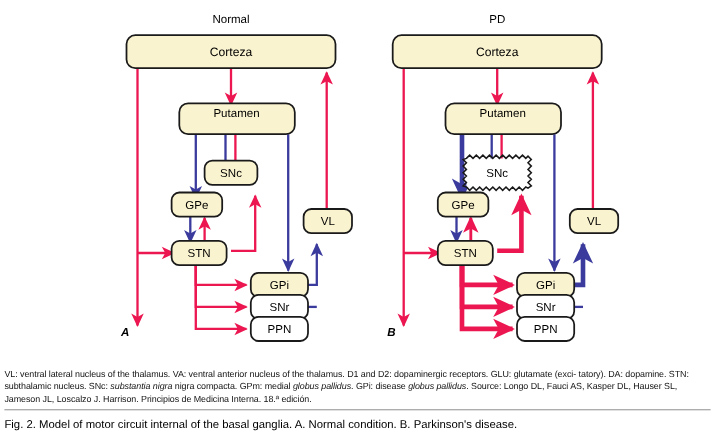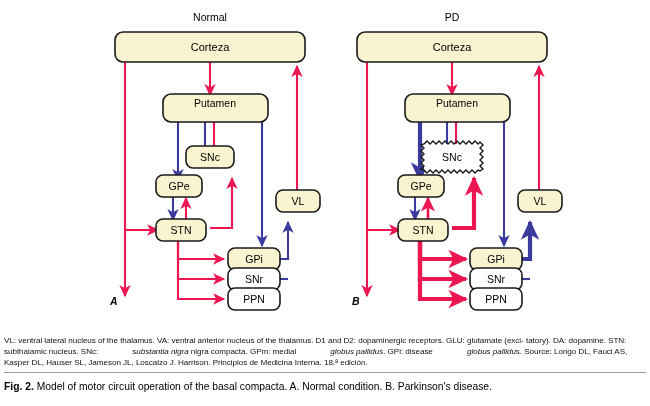--- a/index.html
+++ b/index.html
@@ -1,23 +1,23 @@
 <!DOCTYPE html>
 <html><head>
 <meta charset="utf-8">
 <style>
   html,body{margin:0;padding:0;background:#ffffff;}
   body{width:650px;height:406px;font-family:"Liberation Sans",sans-serif;color:#000;overflow:hidden;}
   #root{position:relative;width:650px;height:406px;}
   .diagram-area{position:absolute;left:0;top:0;width:650px;height:330px;}
   .footnote{position:absolute;left:4px;top:336px;width:644px;font-size:8.1px;line-height:10.9px;color:#111;letter-spacing:-0.05px;}
-  .footnote i{font-style:italic;margin-left:32px;}
+  .footnote i{font-style:italic;}
   .rule{position:absolute;left:4px;top:372px;width:642px;height:1px;background:#9a9a9a;}
   .caption{position:absolute;left:4px;top:380px;width:644px;font-size:10.3px;line-height:14px;color:#000;}
-  .caption b{font-weight:bold;}
+  .caption b{font-weight:normal;}
   svg{display:block;}
   text{font-family:"Liberation Sans",sans-serif;}
   .boxlabel{font-size:10.5px;fill:#000;text-anchor:middle;dominant-baseline:middle;}
   .boxlabel-big{font-size:11px;}
   .paneltitle{font-size:10.5px;fill:#000;text-anchor:middle;}
   .panelletter{font-size:10.5px;fill:#000;font-weight:bold;font-style:italic;}
 </style>
 </head>
 <body>
 
@@ -205,16 +205,16 @@
   <div class="footnote">
     <span>VL: ventral lateral nucleus of the thalamus. VA: ventral anterior nucleus of the thalamus. D1 and D2: dopaminergic receptors. GLU: glutamate (exci-</span>
     <span>tatory). DA: dopamine. STN: subthalamic nucleus. SNc: </span><i>substantia nigra</i><span> nigra compacta. GPm: medial </span><i>globus pallidus</i><span>. GPi: disease </span><i>globus pallidus</i><span>.</span>
     <span>Source: Longo DL, Fauci AS, Kasper DL, Hauser SL, Jameson JL, Loscalzo J. Harrison. Principios de Medicina Interna. 18.ª edición.</span>
   </div>
 
   <div class="rule"></div>
 
   <div class="caption">
     <b>Fig. 2.</b>
-    <span>Model of motor circuit operation of the basal compacta. A. Normal condition. B. Parkinson's disease.</span>
+    <span>Model of motor circuit internal of the basal ganglia. A. Normal condition. B. Parkinson's disease.</span>
   </div>
 
 </div>
 
 </body></html>

